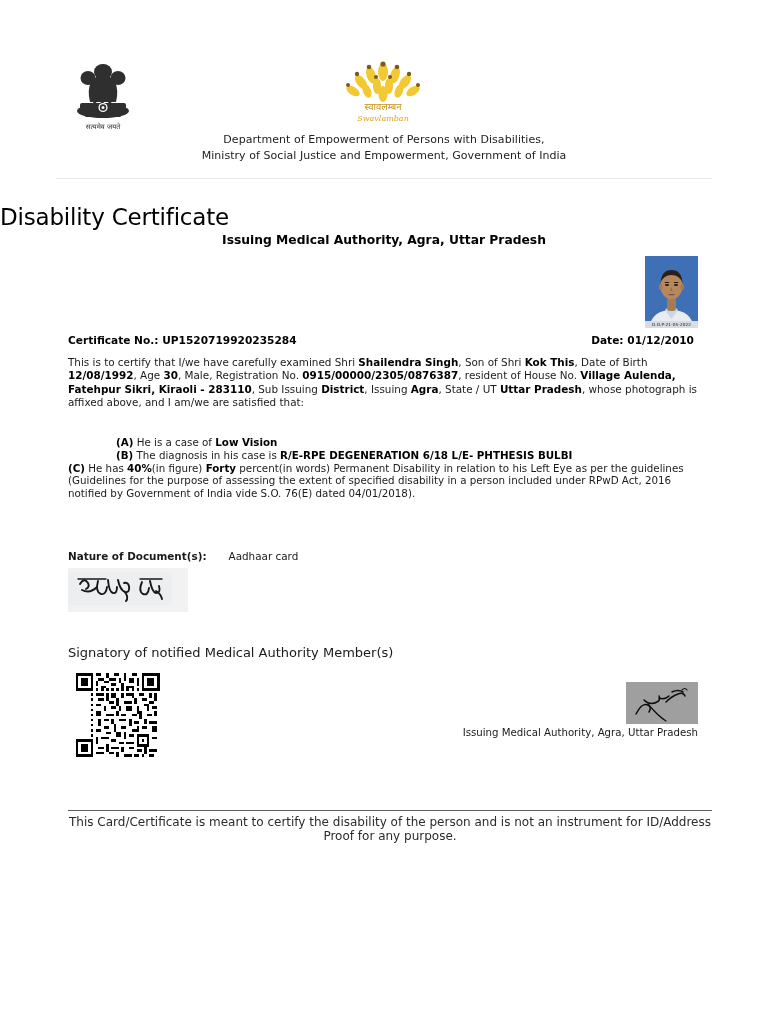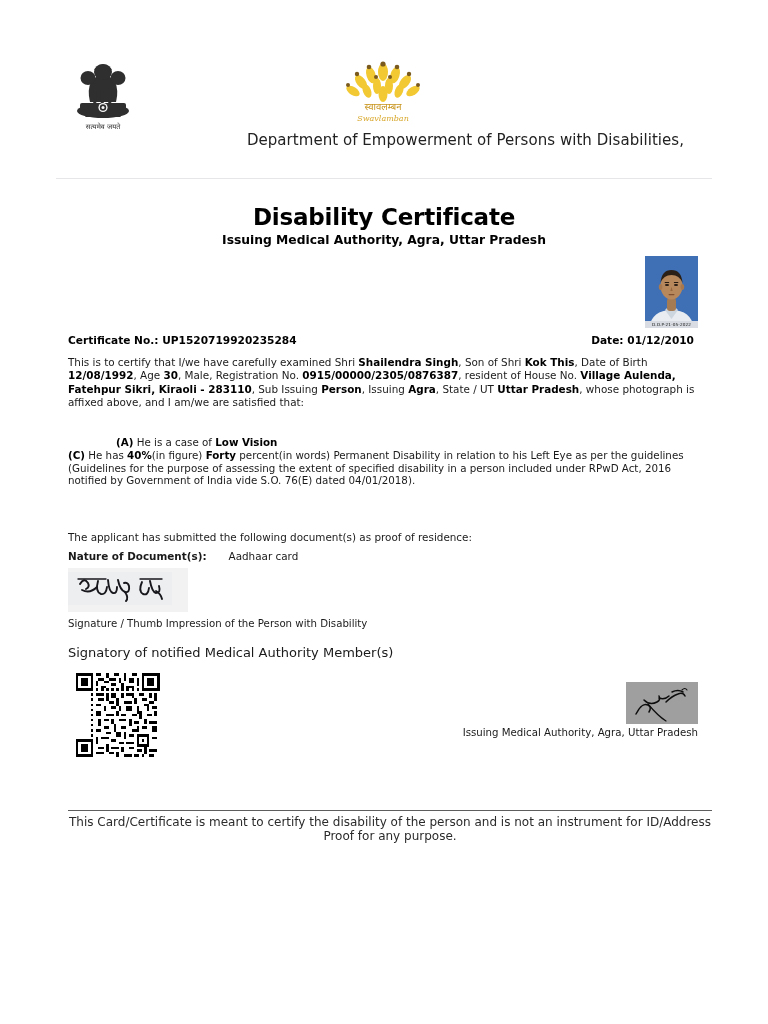--- a/index.html
+++ b/index.html
@@ -29,44 +29,43 @@
   .logo-emblem   { left: 68px;  top: 50px; width: 70px;  height: 86px; }
   .logo-swaval   { left: 341px; top: 58px; width: 84px;  height: 72px; }
   .logo-up       { left: 601px; top: 54px; width: 80px;  height: 84px; }
 
   
   .dept-text {
     position: absolute;
     left: 84px;
     top: 132px;
     width: 600px;
-    text-align: right;
-    font-size: 15px;
+    text-align: center;
+    font-size: 11px;
     line-height: 16px;
     color: #222;
     letter-spacing: 0.05px;
   }
 
   .rule-top {
     position: absolute;
     left: 56px;
     top: 178px;
     width: 656px;
     height: 1px;
     background: #e6e6e9;
   }
 
   
   .title {
     position: absolute;
     left: 0; top: 204px;
     width: 768px;
-    text-align: center;
     font-size: 23px;
-    font-weight: bold;
+    font-weight: normal;
     letter-spacing: -0.2px;
     color: #000;
   }
   .subtitle {
     position: absolute;
     left: 0; top: 233px;
     width: 768px;
     text-align: center;
     font-size: 12.3px;
     font-weight: bold;
@@ -294,20 +293,21 @@
         <rect x="32.5" y="40" width="3.5" height="13" rx="1"></rect>
         <rect x="40" y="40" width="3.5" height="13" rx="1"></rect>
       </g>
       <text x="35" y="79" font-size="7" text-anchor="middle" font-family="'DejaVu Sans', sans-serif" fill="#2f2f2f">सत्यमेव जयते</text>
     </svg>
   </div>
 
 
   <div class="dept-text">
     <div>Department of Empowerment of Persons with Disabilities,</div>
+    <div>Ministry of Social Justice and Empowerment, Government of India</div>
   </div>
 
   <div class="rule-top"></div>
 
   <div class="title">Disability Certificate</div>
   <div class="subtitle">Issuing Medical Authority, Agra, Uttar Pradesh</div>
 
   <div class="photo-box">
     <svg viewBox="0 0 53 72" width="53" height="72" aria-hidden="true">
       <rect x="0" y="0" width="53" height="72" fill="#3f6fb5"></rect>
@@ -344,41 +344,43 @@
     <span>UP1520719920235284</span>
   </div>
 
   <div class="para-main"><span>This is to certify that I/we have carefully examined Shri</span>
     <b>Shailendra Singh</b><span>, Son of Shri</span>
     <b>Kok This</b><span>, Date of Birth</span>
     <b>12/08/1992</b><span>, Age</span>
     <b>30</b><span>, Male, Registration No.</span>
     <b>0915/00000/2305/0876387</b><span>, resident of House No.</span>
     <b>Village Aulenda, Fatehpur Sikri, Kiraoli - 283110</b><span>, Sub Issuing</span>
-    <b>Person</b><span>, Issuing</span>
+    <b>District</b><span>, Issuing</span>
     <b>Agra</b><span>, State / UT</span>
     <b>Uttar Pradesh</b><span>, whose photograph is affixed above, and I am/we are satisfied that:</span>
   </div>
 
   <div class="findings">
     <span class="fline"><b>(A)</b>
       <span>He is a case of</span>
       <b>Low Vision</b></span>
 
+    <span class="fline"><b>(B)</b>
+      <span>The diagnosis in his case is</span>
+      <b>R/E-RPE DEGENERATION 6/18 L/E- PHTHESIS BULBI</b></span>
 
     <span><b>(C)</b>
       <span>He has</span>
       <b>40%</b><span>(in figure)</span>
       <b>Forty</b>
       <span>percent(in words) Permanent Disability in relation to his</span>
       <span>Left Eye</span>
       <span>as per the guidelines (Guidelines for the purpose of assessing the extent of specified disability in a person included under RPwD Act, 2016 notified by Government of India vide S.O. 76(E) dated 04/01/2018).</span></span>
   </div>
 
-  <div class="docs-intro">The applicant has submitted the following document(s) as proof of residence:</div>
   <div class="docs-nature">
     <span class="lbl">Nature of Document(s):</span><span class="val">Aadhaar card</span>
   </div>
 
   <div class="sig-person">
     <svg viewBox="0 0 120 44" width="120" height="44" aria-hidden="true">
       <rect x="0" y="0" width="120" height="44" fill="#f2f2f2"></rect>
       <rect x="0" y="4" width="104" height="33" fill="#eceef0"></rect>
       <g fill="none" stroke="#17171c" stroke-width="1.9" stroke-linecap="round">
         <path d="M12 16 q4 -7 8 -1 q2 4 -2 6"></path>
@@ -388,21 +390,20 @@
         <path d="M50 12 q2 10 7 12 q5 1 4 -6 q-1 -4 -5 -3"></path>
         <path d="M57 24 q4 6 1 9"></path>
         <path d="M74 14 q-4 9 1 12 q5 2 6 -6"></path>
         <path d="M82 13 q2 11 6 12 q5 0 3 -7"></path>
         <path d="M88 23 q5 3 6 8"></path>
         <path d="M10 11 h28" stroke-width="1.4"></path>
         <path d="M72 11 h22" stroke-width="1.4"></path>
       </g>
     </svg>
   </div>
-  <div class="sig-person-cap">Signature / Thumb Impression of the Person with Disability</div>
   <div class="sig-authority-cap">Signatory of notified Medical Authority Member(s)</div>
 
   <div class="qr-box">
     <svg viewBox="0 0 33 33" width="99" height="84" shape-rendering="crispEdges" aria-hidden="true">
       <rect width="33" height="33" fill="#fff"></rect>
       <g fill="#000">
 
         <rect x="0" y="0" width="7" height="1"></rect>
           <rect x="0" y="6" width="7" height="1"></rect>
         <rect x="0" y="0" width="1" height="7"></rect>

